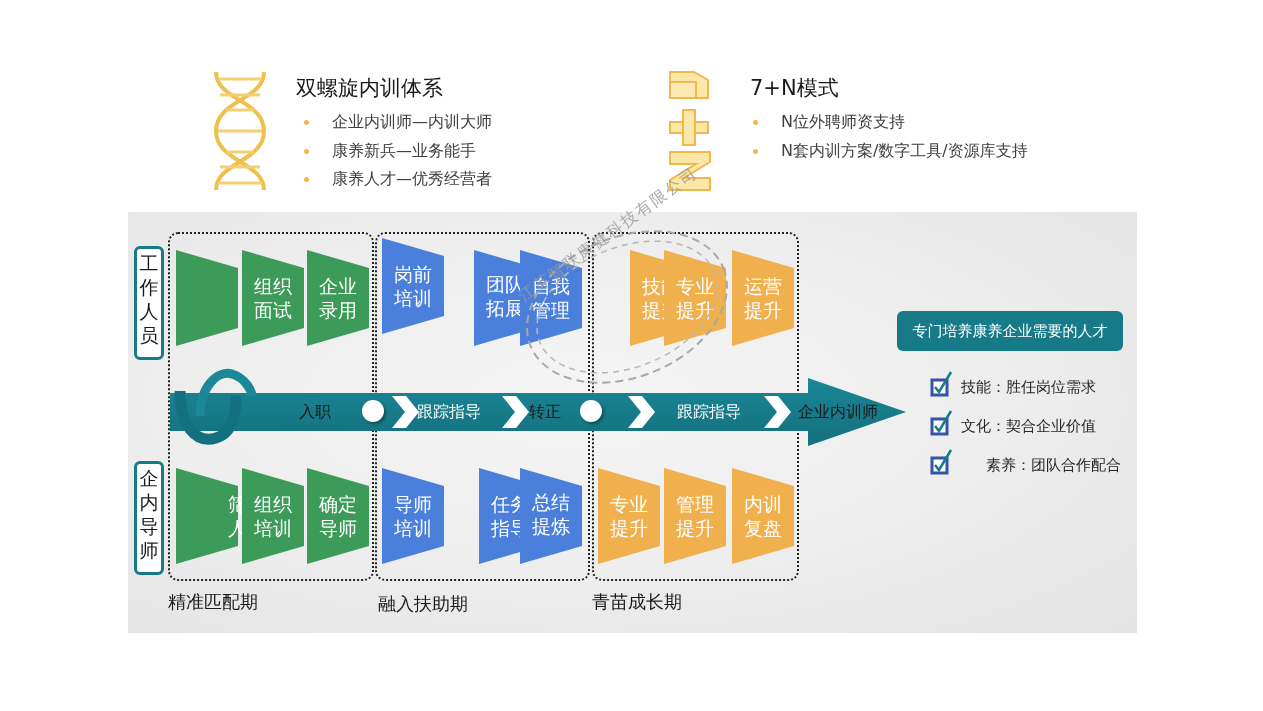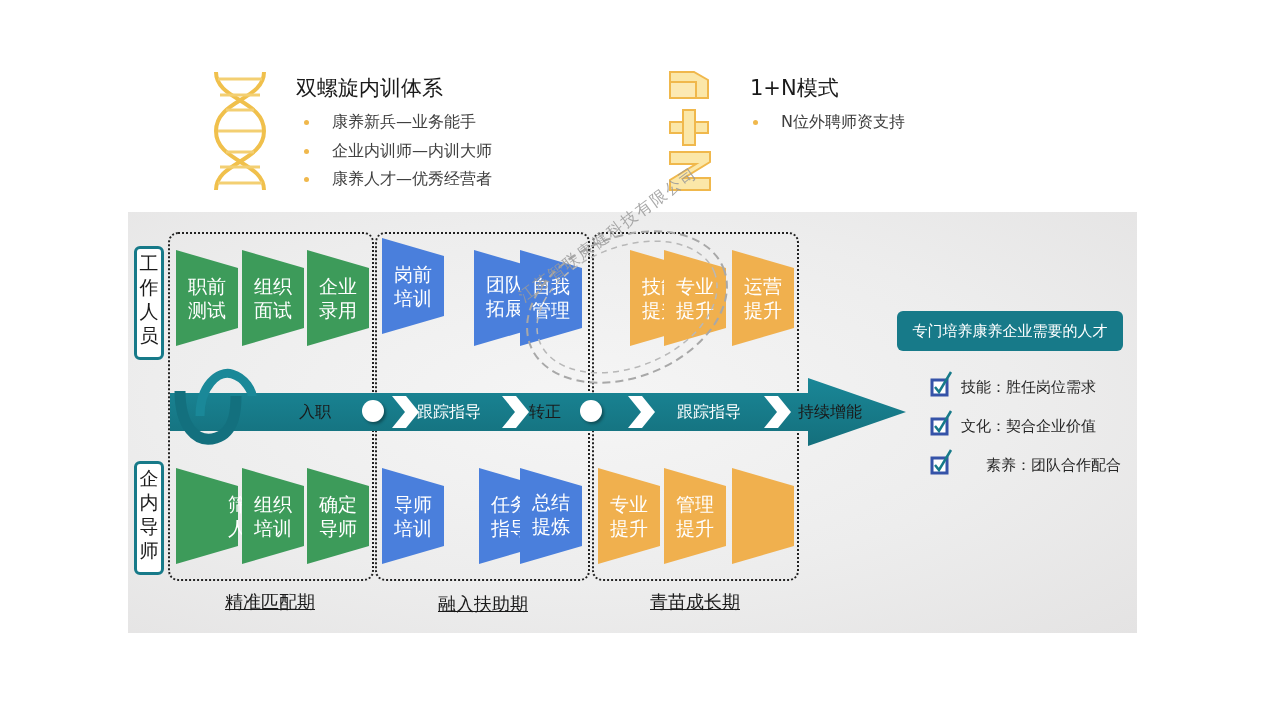--- a/index.html
+++ b/index.html
@@ -14,21 +14,21 @@
   
   .panel{left:128px;top:212px;width:1009px;height:421px;
     background:radial-gradient(ellipse at 45% 45%, #f5f5f5 0%, #ededed 55%, #e4e3e3 100%);}
   .role-label{width:22px;border:3px solid #177a89;border-radius:6px;background:#fff;
     font-size:19px;line-height:24px;text-align:center;padding:2px 1px;color:#1a1a1a;}
   .phase-box{border:2px dotted #222;border-radius:10px;}
   .step{width:74px;height:96px;}
   .step svg{position:absolute;left:0;top:0;}
   .step .lbl{position:absolute;left:0;top:0;width:62px;height:96px;display:flex;align-items:center;justify-content:center;
     text-align:center;color:#fff;font-size:19px;line-height:24px;font-weight:normal;}
-  .phase-name{font-size:18px;color:#1a1a1a;text-align:center;white-space:nowrap;text-decoration:underline;}
+  .phase-name{font-size:18px;color:#1a1a1a;text-align:left;white-space:nowrap;}
   .band-text{font-size:16px;white-space:nowrap;}
   .node{width:22px;height:22px;border-radius:50%;background:#fff;box-shadow:2px 2px 3px rgba(0,0,0,0.35);}
   .goal-box{left:897px;top:311px;width:226px;height:40px;background:#177a89;border-radius:6px;
     color:#fff;font-size:15px;display:flex;align-items:center;justify-content:center;white-space:nowrap;}
   .check-row{font-size:15px;color:#262626;white-space:nowrap;text-align:center;}
   .watermark{font-size:16px;color:#9a9a9a;}
 </style>
 </head>
 <body>
 
@@ -44,61 +44,60 @@
       <line x1="8" y1="61" x2="52" y2="61"></line>
       <line x1="16" y1="82" x2="44" y2="82"></line>
       <line x1="8" y1="113" x2="52" y2="113"></line>
       <line x1="10" y1="25" x2="50" y2="25"></line>
       <line x1="10" y1="97" x2="50" y2="97"></line>
     </g>
   </svg>
 </div>
 <div class="abs top-title" style="left:296px;top:74px;">双螺旋内训体系</div>
 <ul class="abs bullets" style="left:302px;top:108px;">
+  <li>企业内训师—内训大师</li>
   <li>康养新兵—业务能手</li>
-  <li>企业内训师—内训大师</li>
   <li>康养人才—优秀经营者</li>
 </ul>
 
 <div class="abs" style="left:666px;top:70px;width:50px;height:122px;">
   <svg width="50" height="122" viewBox="0 0 50 122">
     <g fill="#fbe7a8" stroke="#f0b84c" stroke-width="2">
       <path d="M4 2 H28 L42 10 V28 H30 V12 H4 Z"></path>
       <path d="M4 12 H30 V28 H4 Z" fill="#fce9b3"></path>
       <rect x="4" y="52" width="38" height="11"></rect>
       <rect x="17" y="40" width="12" height="35"></rect>
       <path d="M4 82 H44 V92 L18 108 H44 V120 H4 V110 L30 94 H4 Z"></path>
     </g>
   </svg>
 </div>
-<div class="abs top-title" style="left:750px;top:74px;">1+N模式</div>
+<div class="abs top-title" style="left:750px;top:74px;">7+N模式</div>
 <ul class="abs bullets" style="left:751px;top:108px;">
   <li>N位外聘师资支持</li>
+  <li>N套内训方案/数字工具/资源库支持</li>
 </ul>
 
 <div class="abs panel"></div>
 
 <div class="abs role-label" style="left:134px;top:246px;height:104px;">
   <span style="display:block;width:22px;word-break:break-all;">工作人员</span>
 </div>
 <div class="abs role-label" style="left:134px;top:461px;height:104px;">
   <span style="display:block;width:22px;word-break:break-all;">企内导师</span>
 </div>
 
 <div class="abs phase-box" style="left:168px;top:232px;width:202px;height:345px;"></div>
 <div class="abs phase-box" style="left:375px;top:232px;width:211px;height:345px;"></div>
 <div class="abs phase-box" style="left:592px;top:232px;width:203px;height:345px;"></div>
 
 <div id="steps">
     <div class="abs step" style="left: 176px; top: 250px;">
       <svg width="62" height="96" viewBox="0 0 62 96">
         <path d="M0 0 L62 18 L62 78 L0 96 Z" fill="#3d9b5a"></path>
       </svg>
-      <div class="lbl" style="white-space: pre;">职前
-测试</div>
     </div>
     <div class="abs step" style="left: 242px; top: 250px;">
       <svg width="62" height="96" viewBox="0 0 62 96">
         <path d="M0 0 L62 18 L62 78 L0 96 Z" fill="#3d9b5a"></path>
       </svg>
       <div class="lbl" style="white-space: pre;">组织
 面试</div>
     </div>
     <div class="abs step" style="left: 307px; top: 250px;">
       <svg width="62" height="96" viewBox="0 0 62 96">
@@ -202,20 +201,22 @@
       <svg width="62" height="96" viewBox="0 0 62 96">
         <path d="M0 0 L62 18 L62 78 L0 96 Z" fill="#f0b04e"></path>
       </svg>
       <div class="lbl" style="white-space: pre;">管理
 提升</div>
     </div>
     <div class="abs step" style="left: 732px; top: 468px;">
       <svg width="62" height="96" viewBox="0 0 62 96">
         <path d="M0 0 L62 18 L62 78 L0 96 Z" fill="#f0b04e"></path>
       </svg>
+      <div class="lbl" style="white-space: pre;">内训
+复盘</div>
     </div>
   </div>
 
 <div class="abs phase-name" style="left:168px;top:590px;width:204px;">精准匹配期</div>
 <div class="abs phase-name" style="left:378px;top:592px;width:210px;">融入扶助期</div>
 <div class="abs phase-name" style="left:592px;top:590px;width:206px;">青苗成长期</div>
 
 <div class="abs" style="left:168px;top:374px;width:740px;height:80px;">
   <svg width="740" height="80" viewBox="0 0 740 80">
     <defs>
@@ -239,21 +240,21 @@
     <path d="M14 25 C14 60, 30 78, 50 72 C70 66, 70 40, 70 30" fill="none" stroke="#13707e" stroke-width="11"></path>
     <path d="M34 50 C34 20, 52 4, 66 8 C80 12, 86 26, 86 30" fill="none" stroke="#1a8898" stroke-width="9"></path>
   </svg>
 </div>
 <div class="abs band-text" style="left:299px;top:402px;color:#1a1a1a;">入职</div>
 <div class="abs node" style="left:362px;top:400px;"></div>
 <div class="abs band-text" style="left:417px;top:402px;color:#ffffff;">跟踪指导</div>
 <div class="abs band-text" style="left:529px;top:402px;color:#1a1a1a;">转正</div>
 <div class="abs node" style="left:580px;top:400px;"></div>
 <div class="abs band-text" style="left:677px;top:402px;color:#ffffff;">跟踪指导</div>
-<div class="abs band-text" style="left:798px;top:402px;color:#1a1a1a;">持续增能</div>
+<div class="abs band-text" style="left:798px;top:402px;color:#1a1a1a;">企业内训师</div>
 
 <div class="abs goal-box">
   <span>专门培养康养企业需要的人才</span>
 </div>
 <div id="checks">
     <div class="abs" style="left: 930px; top: 370px; width: 24px; height: 28px;"><svg width="24" height="28" viewBox="0 0 24 28">
         <rect x="2" y="10" width="15" height="15" fill="#ffffff" stroke="#3553a8" stroke-width="3"></rect>
         <path d="M5 17 L9 22 L21 2" fill="none" stroke="#177a89" stroke-width="2.5"></path>
       </svg></div>
     <div class="abs check-row" style="left: 961px; top: 378px;">技能：胜任岗位需求</div>

